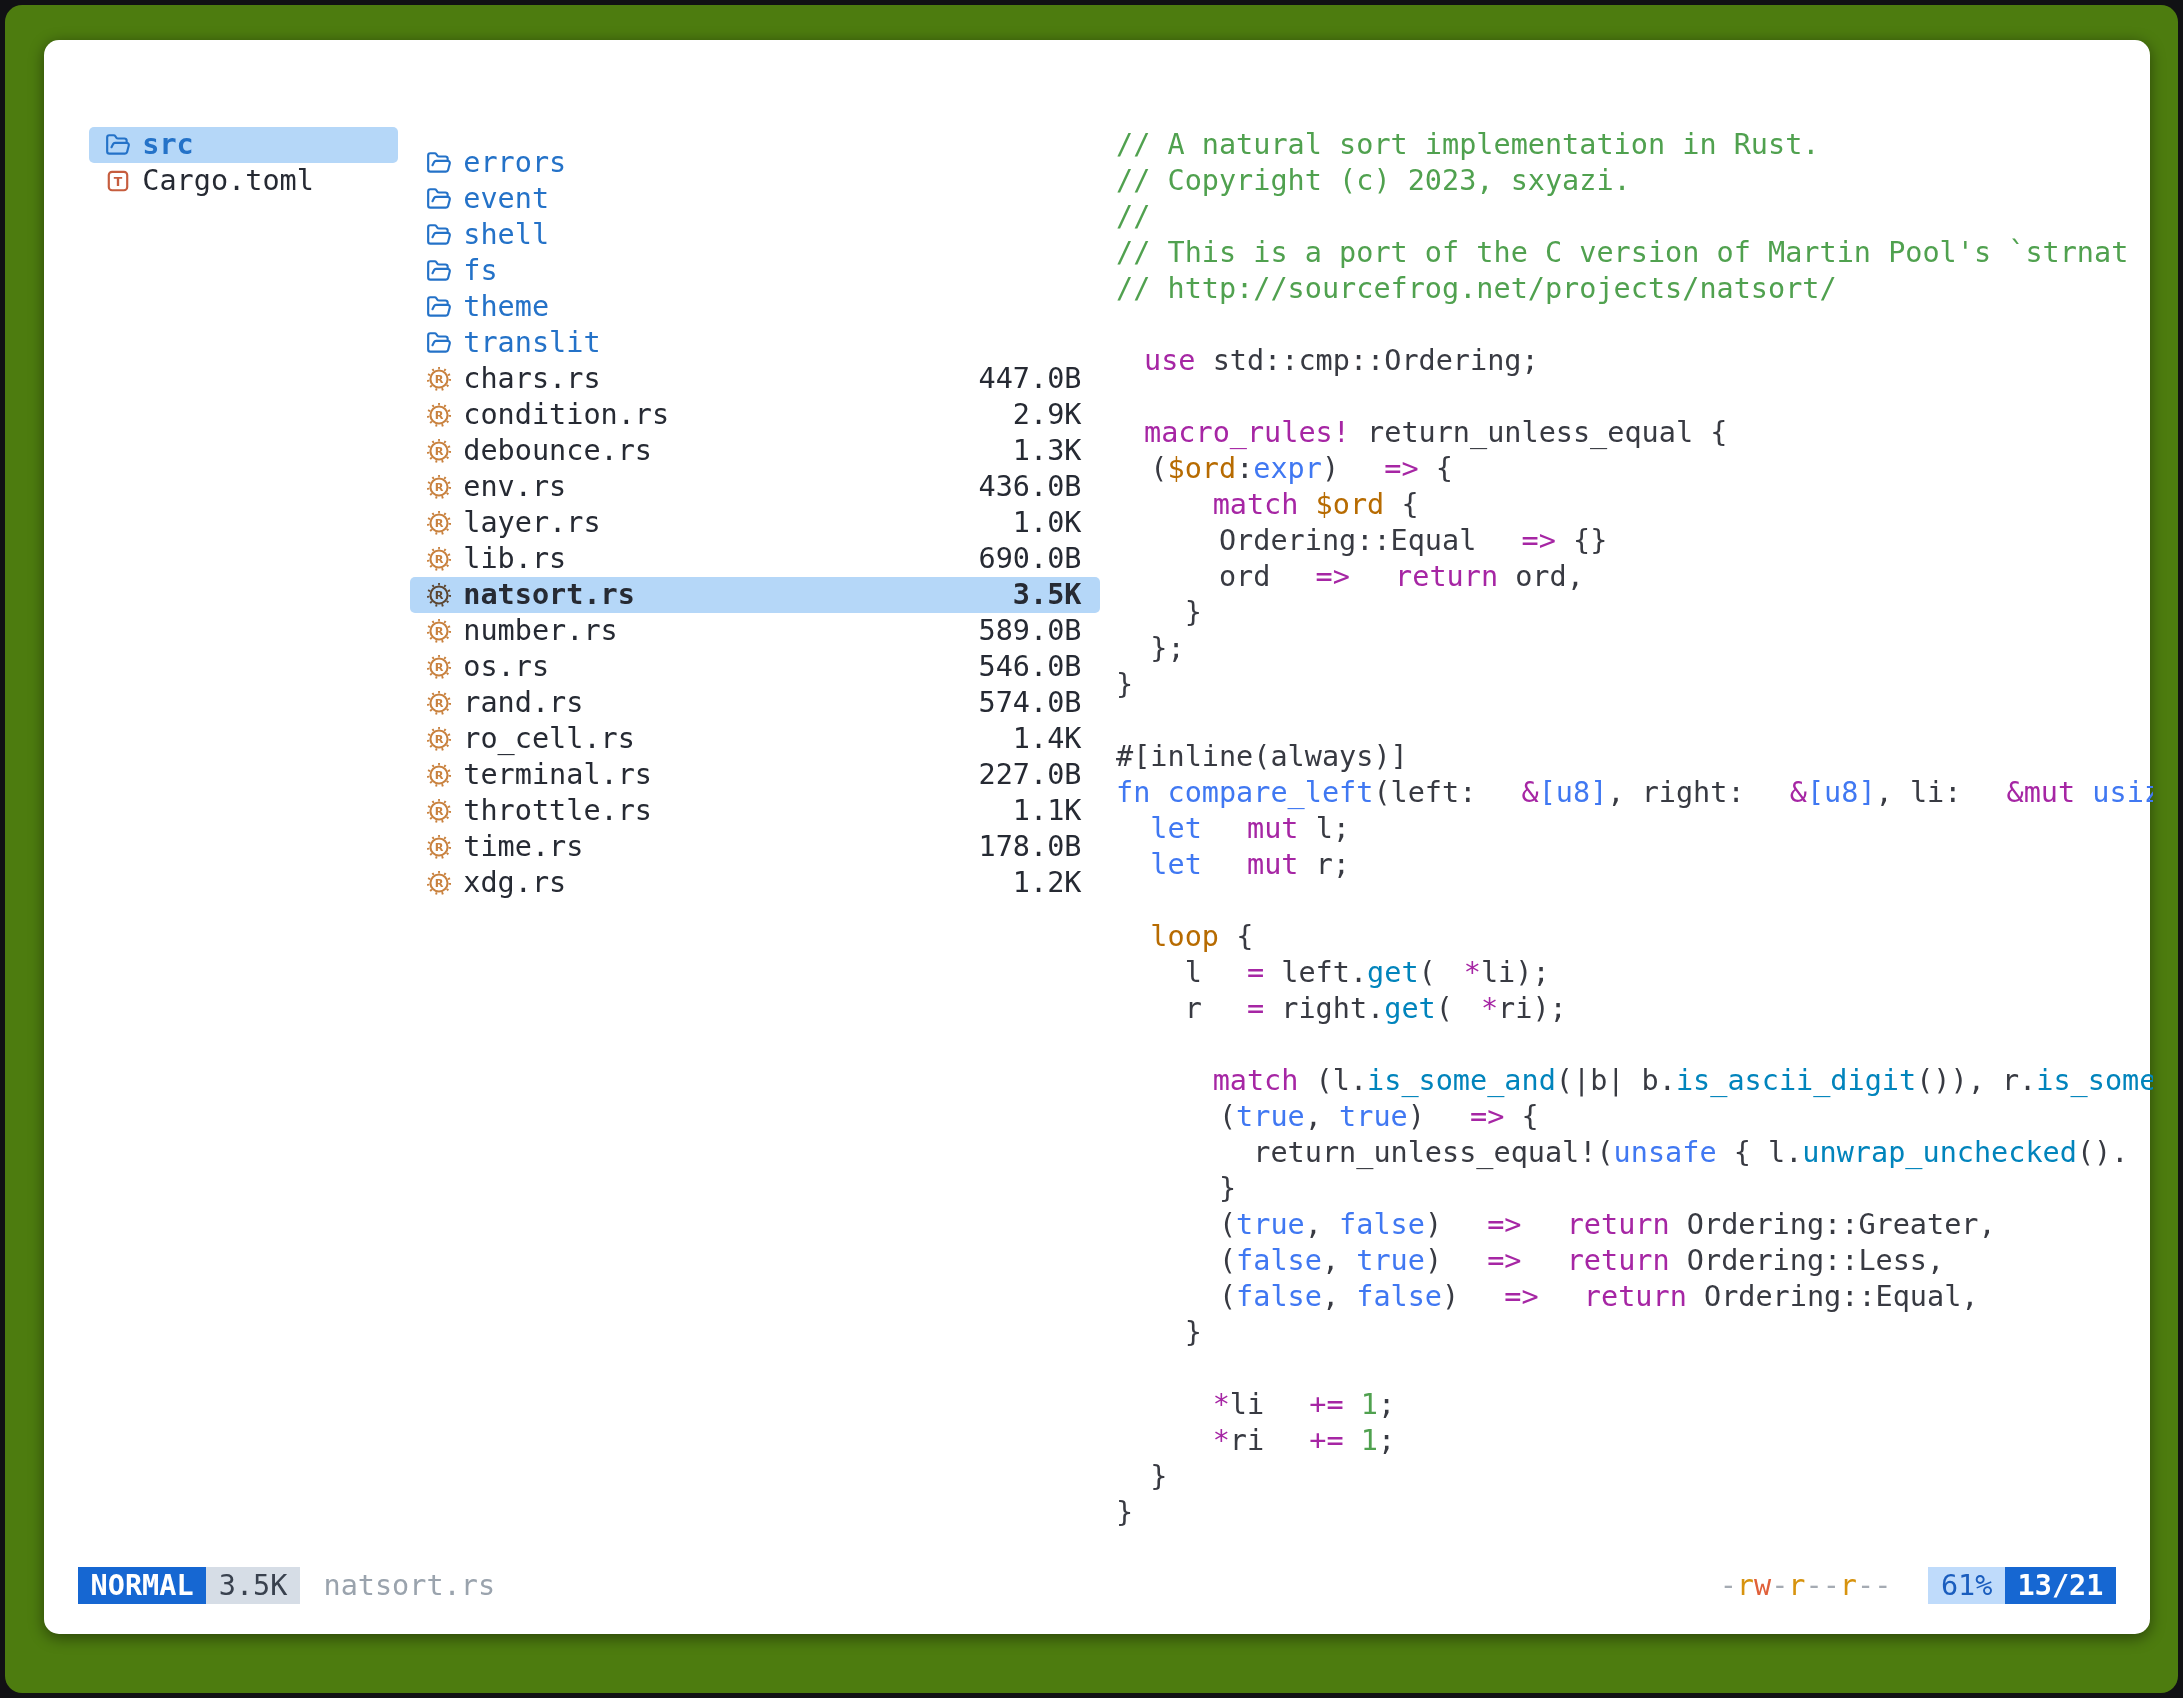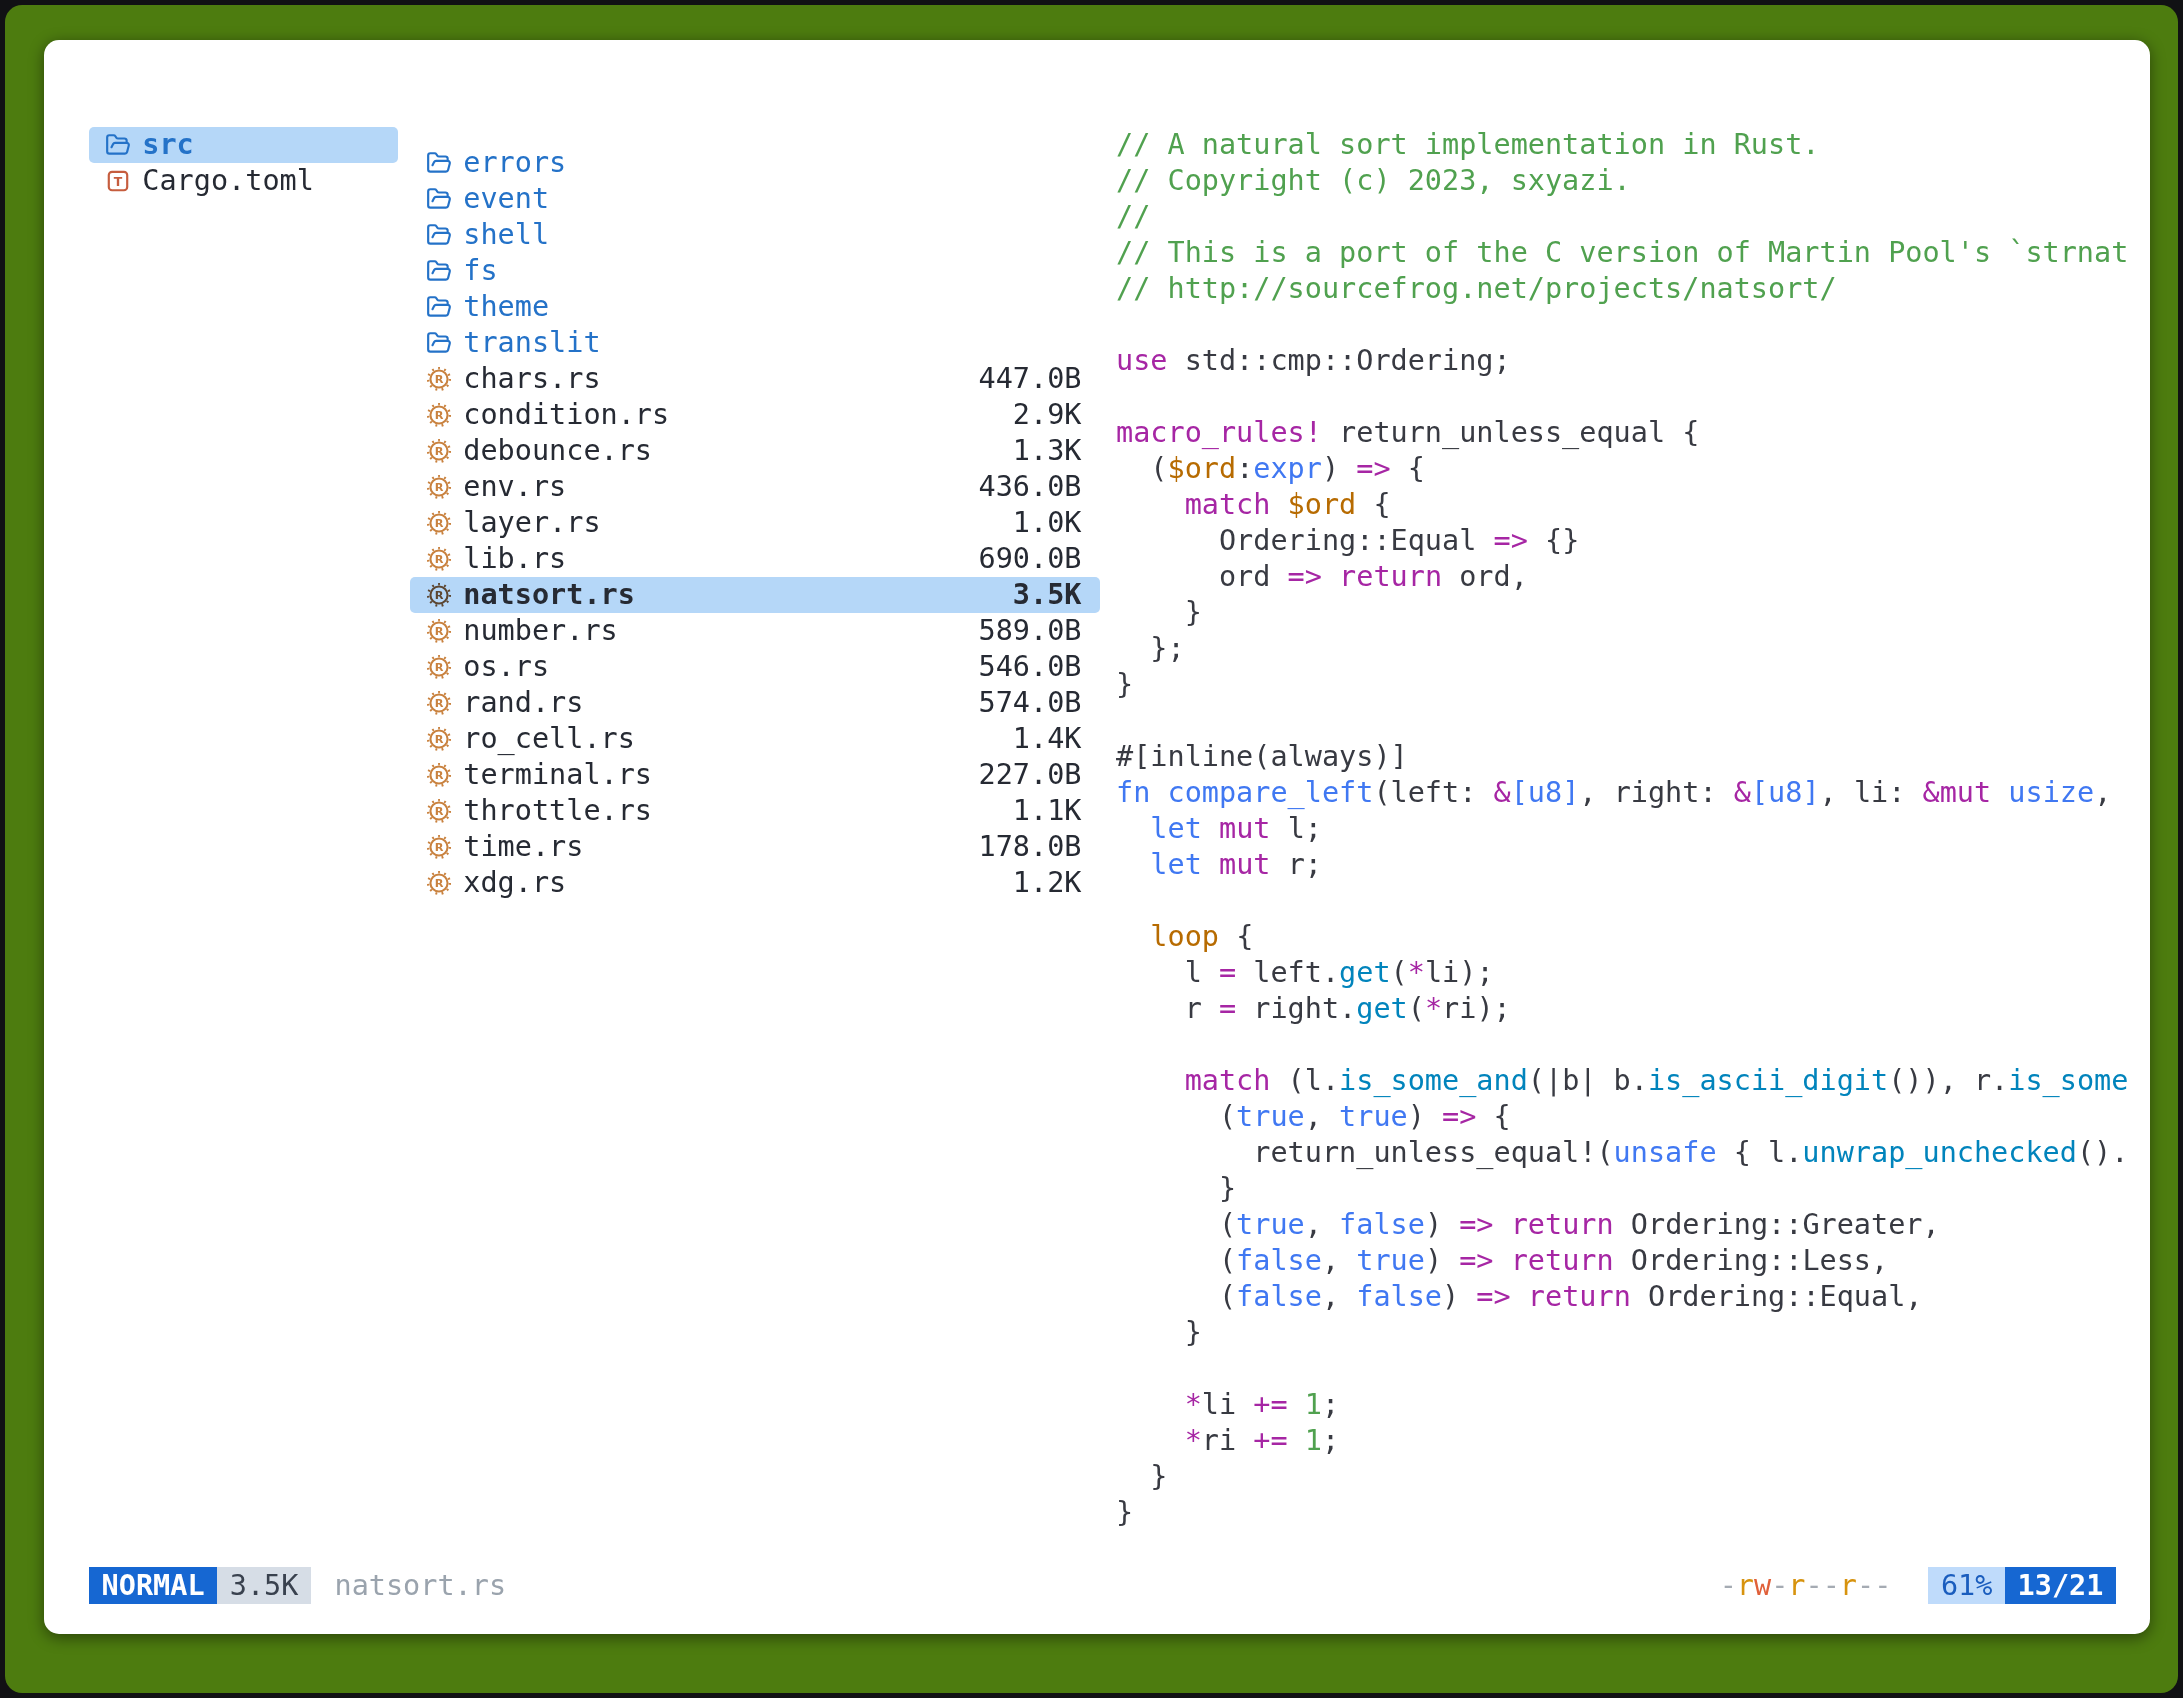--- a/index.html
+++ b/index.html
@@ -34,28 +34,28 @@
   }
   .icon svg{width:26px;height:26px;}
   .icon.folder-ic{color:var(--folder-blue,#2472c8);}
   .icon.rust-ic{color:var(--rust-icon,#c9823f);}
   .row.selected .icon.rust-ic{color:#5c4631;}
   .icon.toml-ic{color:var(--toml-icon,#c65d3e);}
   
   .code-line{height:36px;line-height:36px;white-space:pre;overflow:hidden;}
   .tk-d{color:#383a42;}
   .tk-c{color:var(--code-comment,#50a14f);}
-  .tk-m{color:var(--code-keyword,#a626a4);}
+  .tk-m{color:var(--code-keyword,#a626a4);margin-left:28px;}
   .tk-b{color:var(--code-type,#4078f2);}
   .tk-t{color:var(--code-call,#0184bc);margin-top:17px;}
   .tk-o{color:var(--code-special,#b76b01);}
   .tk-n{color:var(--code-comment,#50a14f);}
   
   #status-bar{
-    position:absolute;left:45px;right:34px;top:1527px;height:37px;
+    position:absolute;left:34px;right:34px;top:1527px;height:37px;
     display:flex;align-items:center;white-space:pre;
   }
   .chip{padding:0 12.6px;height:37px;display:flex;align-items:center;}
   .chip.mode{background:var(--accent-blue,#1667d2);color:#fff;font-weight:bold;}
   .chip.fsize{background:var(--chip-gray,#d6dde6);color:#39414e;}
   .status-filename{margin-left:23.5px;color:#9aa3ad;}
   .status-spacer{flex:1;}
   .chip.percent{background:var(--chip-lightblue,#bfdbfb);color:#1a5dbe;margin-left:37px;}
   .chip.position{background:var(--accent-blue,#1667d2);color:#fff;font-weight:bold;}
   .pm-d{color:#a5abb3;}

